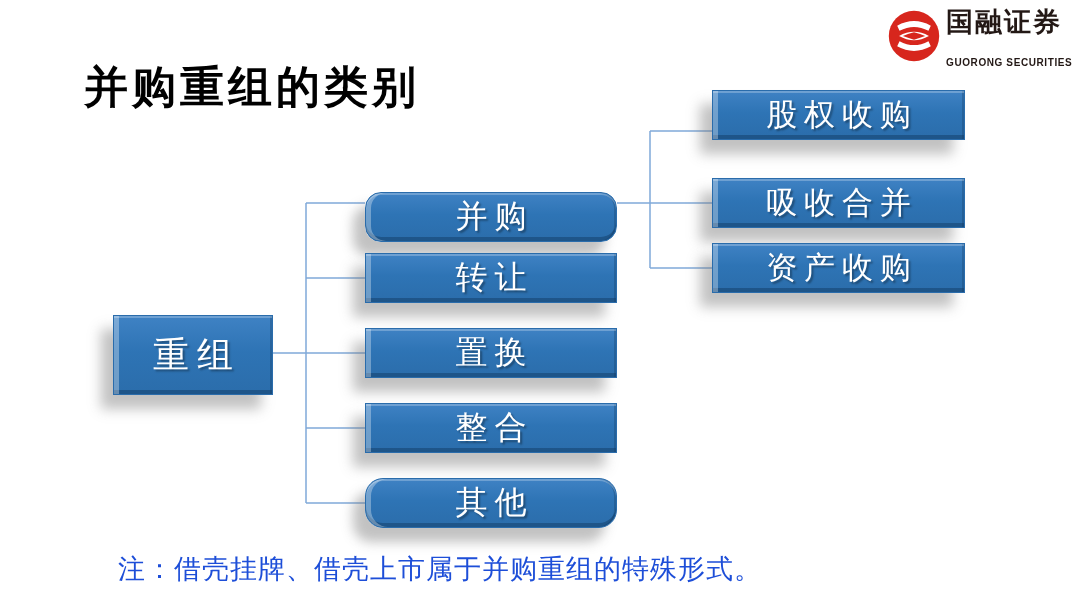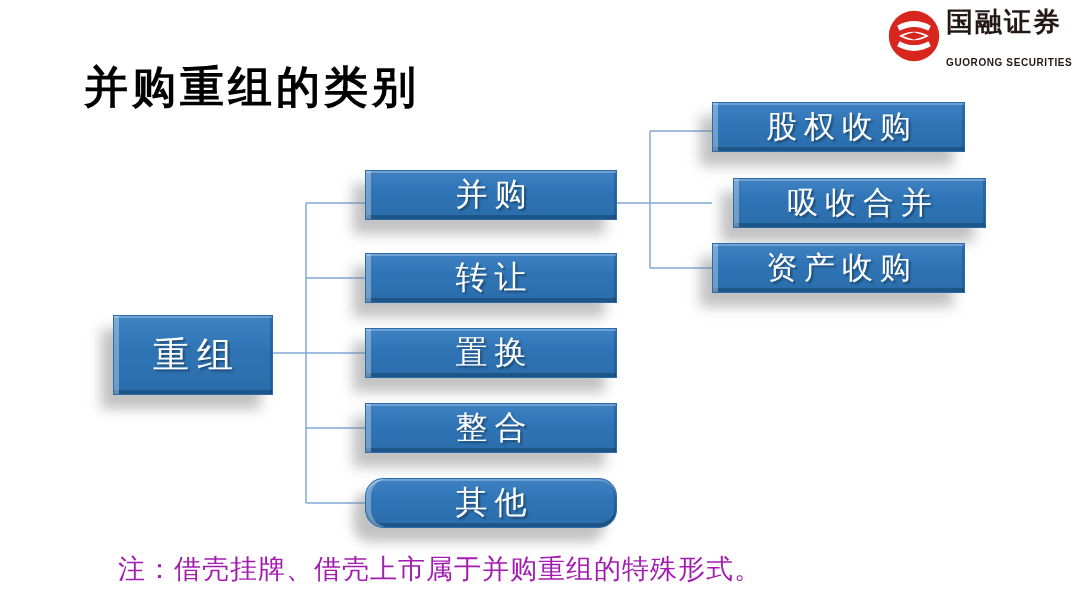--- a/index.html
+++ b/index.html
@@ -65,33 +65,33 @@
       inset 0 2px 0 rgba(255,255,255,0.25),
       inset 0 -4px 0 rgba(15,55,95,0.45),
       inset -2px 0 0 rgba(15,55,95,0.30),
       -12px 14px 12px rgba(120,120,120,0.45);
     text-shadow:2px 2px 2px rgba(0,0,0,0.35);
     letter-spacing:0.22em;text-indent:0.22em;
     white-space:nowrap;
   }
   .node-root{left:113px;top:315px;width:160px;height:80px;font-size:36px;}
   .node-l2{left:365px;width:252px;height:50px;font-size:32px;}
-  .node-l2.i0{top:170px;}
+  .node-l2.i0{top:192px;border-radius:16px;}
   .node-l2.i1{top:253px;text-align:right;}
   .node-l2.i2{top:328px;}
   .node-l2.i3{top:403px;}
   .node-l2.i4{top:478px;border-radius:18px;}
   .node-l3{left:712px;width:253px;height:50px;font-size:31px;}
-  .node-l3.i0{top:102px;}
-  .node-l3.i1{top:178px;margin-left:21px;}
+  .node-l3.i0{top:90px;}
+  .node-l3.i1{top:178px;}
   .node-l3.i2{top:243px;}
   
   .footnote{
     position:absolute;left:118px;top:551px;
-    font-size:27px;color:#a21caf;
+    font-size:27px;color:#1d4ed8;
     font-family:"Liberation Serif","DejaVu Serif",serif;
     letter-spacing:1px;
   }
 </style>
 </head>
 <body>
 
 <div class="slide">
 
   <h1 class="page-title">并购重组的类别</h1>

